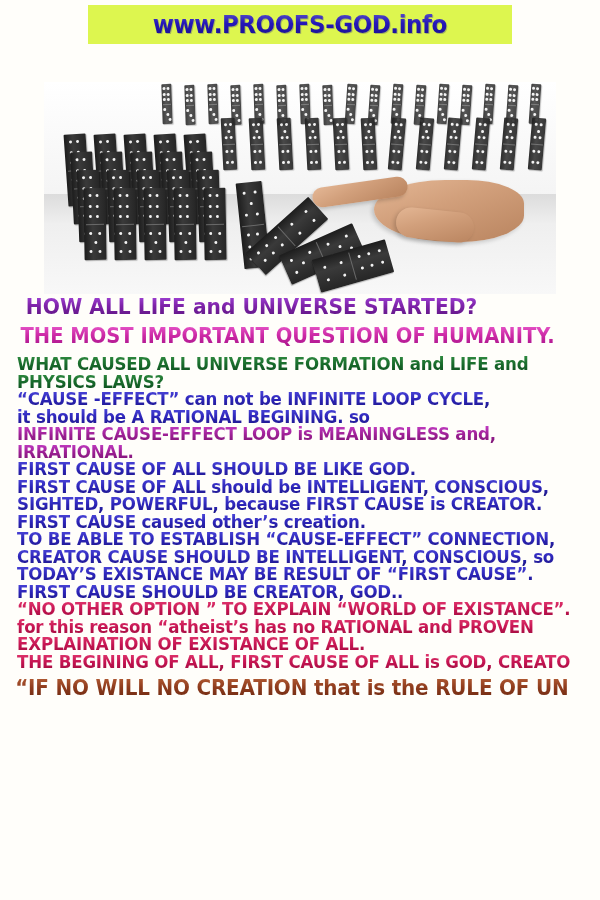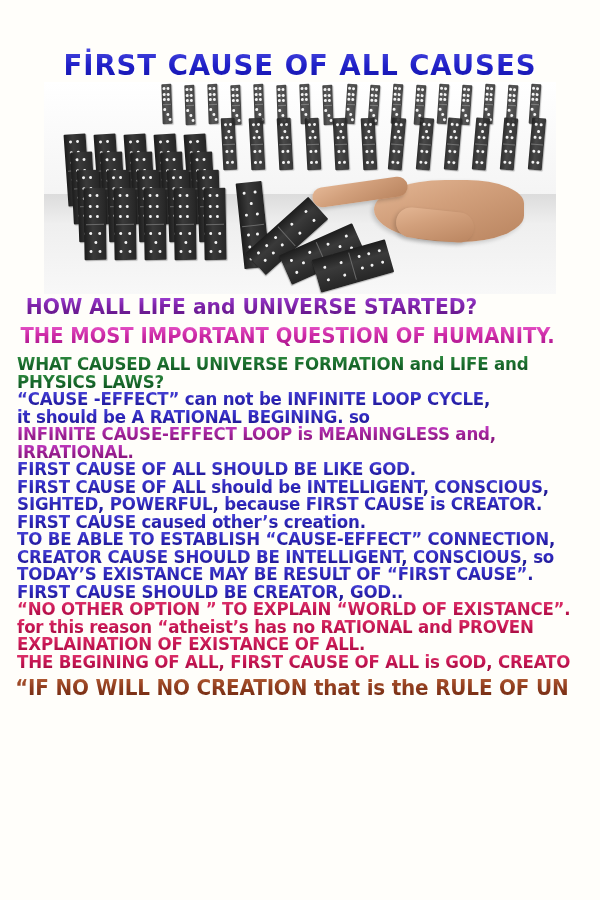--- a/index.html
+++ b/index.html
@@ -207,20 +207,23 @@
     -webkit-background-clip: text;
     background-clip: text;
     color: transparent;
   }
 </style>
 </head>
 <body>
 
 <div class="page">
 
+  <div id="top-banner" class="banner">
+    <span class="banner-text">www.PROOFS-GOD.info</span>
+  </div>
 
   <div id="hero-photo">
     <div class="floor"></div>
     <div id="tiles">
         <div class="tile" style="left: 118px; top: 2px; width: 10px; height: 40px; transform: rotate(-2deg); opacity: 0.85;">
           <div class="bar"></div>
           <div class="pip" style="left: 1.3px; top: 2.9px;"></div>
           <div class="pip" style="left: 4.7px; top: 2.9px;"></div>
           <div class="pip" style="left: 1.3px; top: 8.5px;"></div>
           <div class="pip" style="left: 4.7px; top: 8.5px;"></div>
@@ -898,23 +901,20 @@
           <div class="pip" style="left: 22.3px; top: 47.14px;"></div>
           <div class="pip" style="left: 8.7px; top: 63.86px;"></div>
           <div class="pip" style="left: 22.3px; top: 63.86px;"></div>
         </div>
       </div>
     <div class="hand" style="left:330px;top:98px;width:150px;height:62px;"></div>
     <div class="hand" style="left:268px;top:100px;width:96px;height:20px;border-radius:12px;transform:rotate(-8deg);"></div>
     <div class="hand" style="left:352px;top:128px;width:78px;height:30px;border-radius:16px;transform:rotate(6deg);"></div>
   </div>
 
-  <div id="hero-title">
-    <span class="t">FİRST  CAUSE  OF  ALL  CAUSES</span>
-  </div>
 
   <div id="copy">
     <div class="line hdr-purple">HOW  ALL  LIFE and UNIVERSE STARTED?</div>
     <div class="line hdr-magenta">THE MOST  IMPORTANT  QUESTION  OF  HUMANITY.</div>
     <div id="body-lines">
         <div class="line body-line c-green">WHAT  CAUSED  ALL  UNIVERSE FORMATION and LIFE  and</div>
         <div class="line body-line c-green">PHYSICS  LAWS?</div>
         <div class="line body-line c-blue">“CAUSE -EFFECT” can  not  be INFINITE  LOOP  CYCLE,</div>
         <div class="line body-line c-blue">it should be  A RATIONAL  BEGINING. so</div>
         <div class="line body-line c-violet">INFINITE  CAUSE-EFFECT  LOOP  is MEANINGLESS and,</div>

